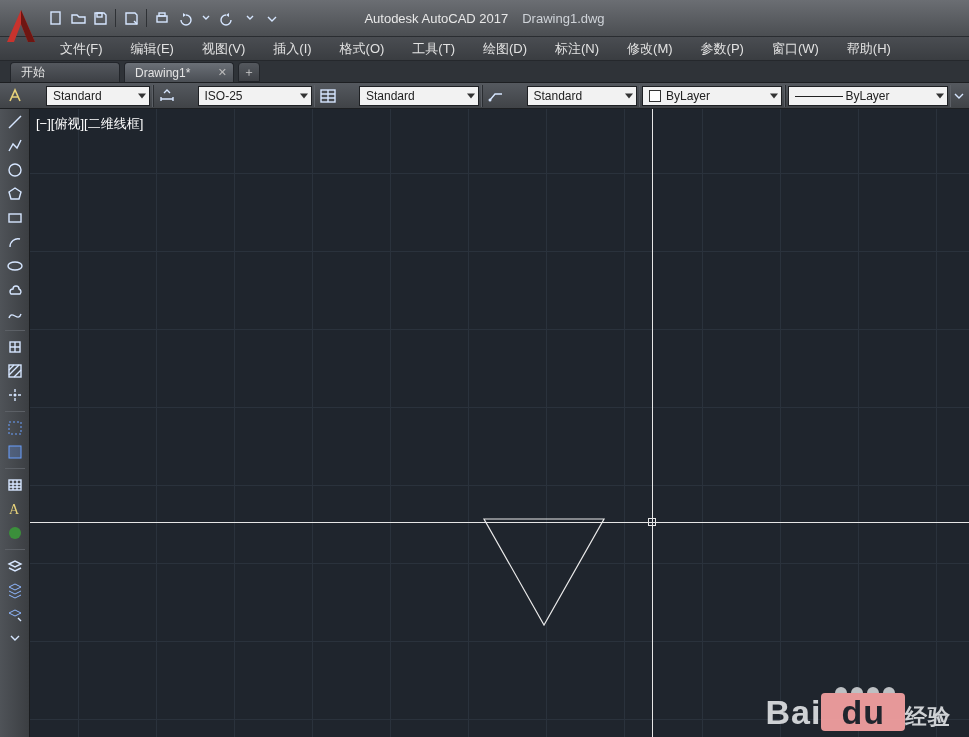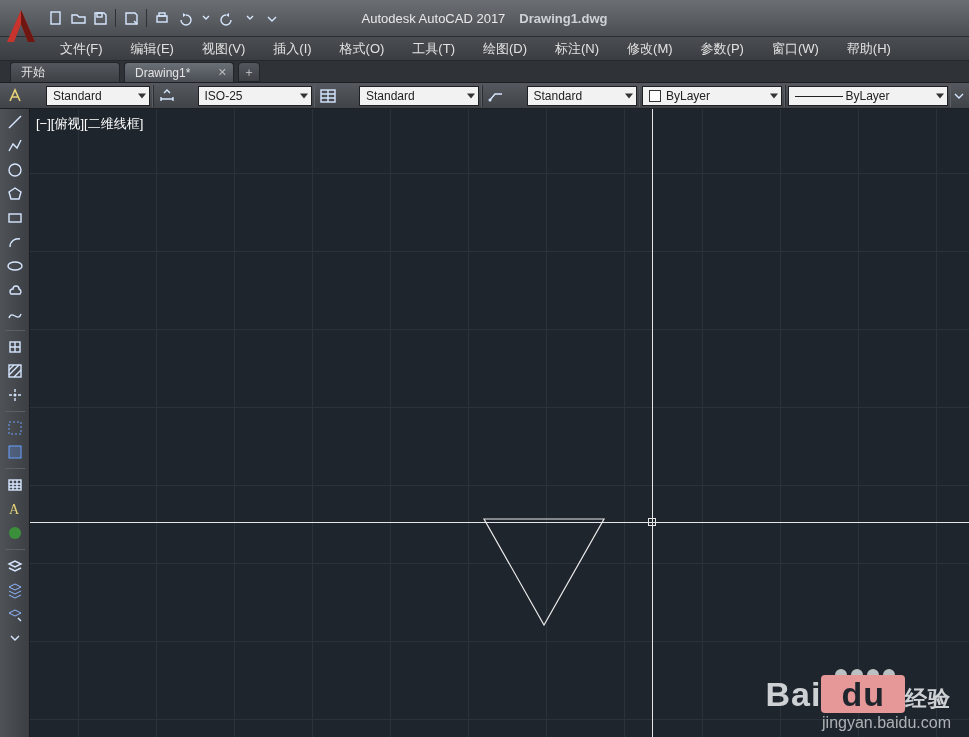--- a/index.html
+++ b/index.html
@@ -38,21 +38,21 @@
     display: flex; align-items: center; justify-content: center;
     cursor: pointer;
     border-radius:2px;
   }
   .qat .sep { width: 1px; height: 18px; background: #2e3135; margin: 0 3px; }
   .title-text {
     position: absolute; left: 50%; transform: translateX(-50%);
     color: #e8e8e8; font-size: 13px;
     display:flex; gap:14px;
   }
-  .title-text .fname { color: #cfd3d8; font-weight: bold; }
+  .title-text .fname { color: #cfd3d8; }
 
   
   .menu-bar {
     height: 24px;
     background: linear-gradient(#4a4d52, #3a3d41);
     display: flex; align-items: center;
     padding-left: 46px;
     border-bottom: 1px solid #25282c;
   }
   .menu-bar .mitem {
@@ -528,16 +528,15 @@
     <div class="watermark">
       <div class="paws">
           <span></span>
           <span></span>
           <span></span>
           <span></span>
         </div>
       <div class="big">
         <span>Bai</span><span class="du">du</span><span class="cn">经验</span>
       </div>
-      <div class="url">jingyan.baidu.com</div>
     </div>
   </div>
 </div>
 
 </body></html>

